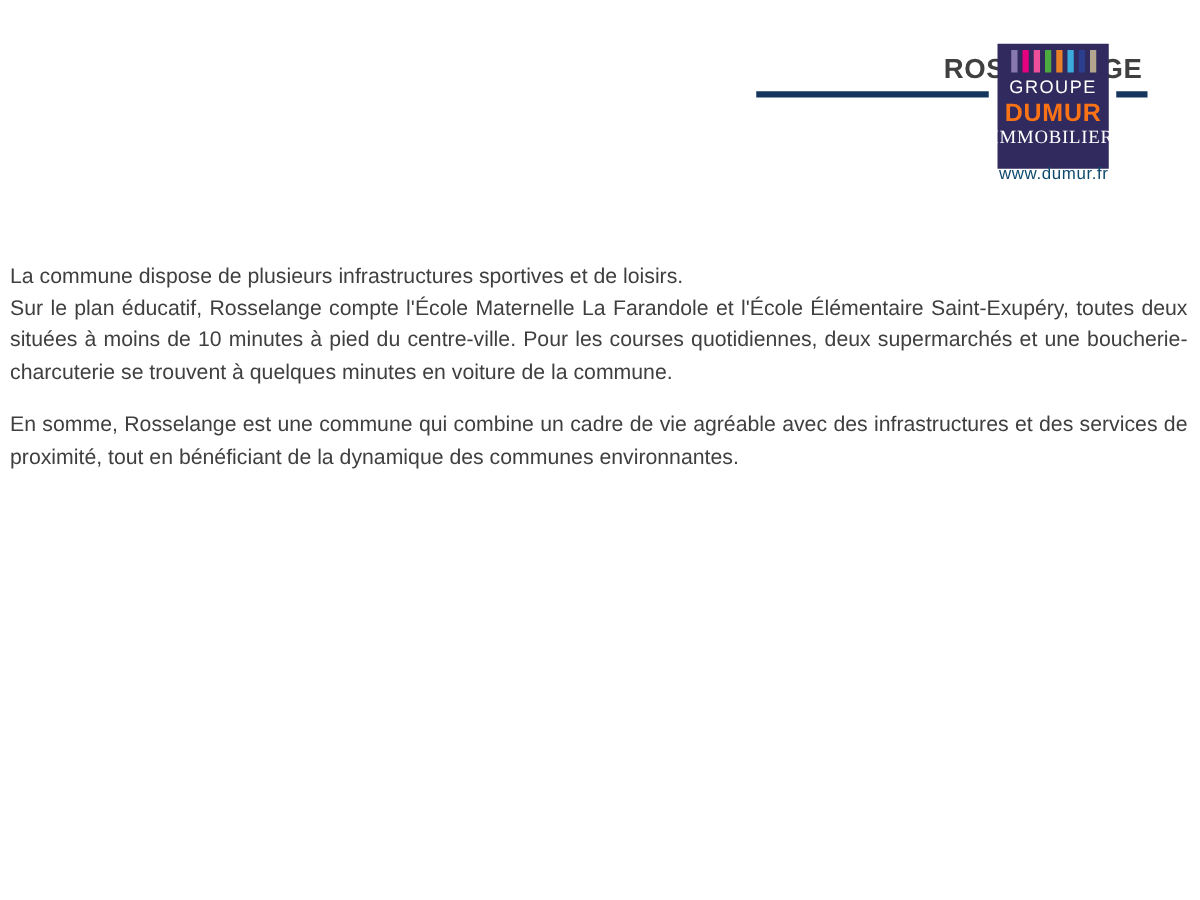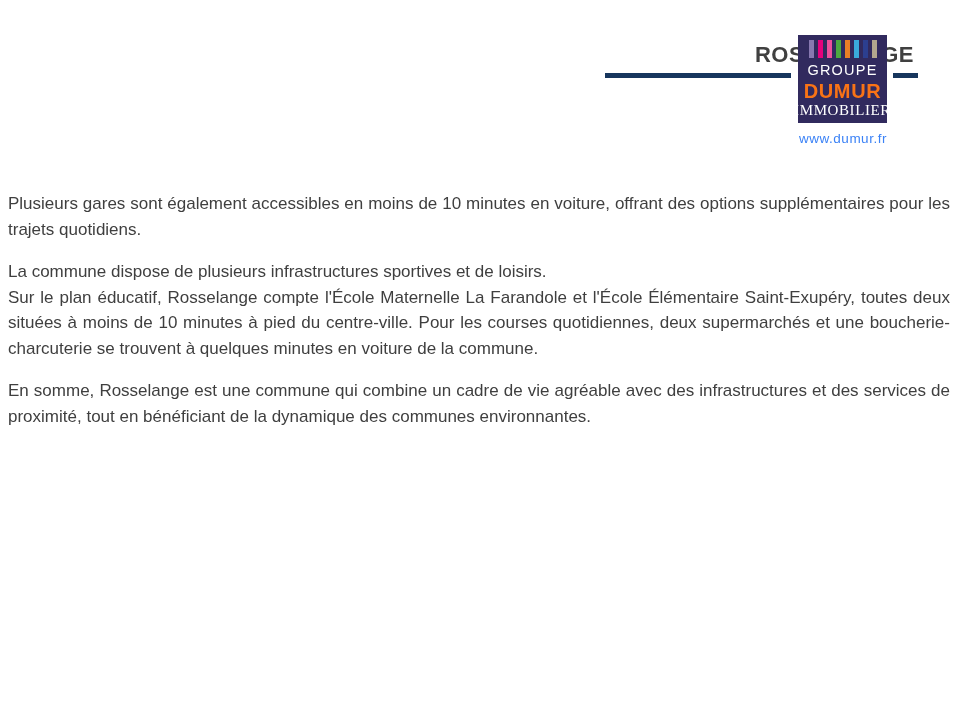--- a/index.html
+++ b/index.html
@@ -20,33 +20,33 @@
     color: #404040;
   }
 
   
   .rule { position: absolute; top: 73px; height: 5px; background: #17365d; }
   .rule-left  { left: 605px; width: 186px; }
   .rule-right { left: 893px; width: 25px; }
 
   
   .logo {
-    position: absolute; left: 798px; top: 35px; width: 89px; height: 88px;
+    position: absolute; left: 798px; top: 35px; width: 89px; height: 100px;
     background: #312a5e;
     display: flex; flex-direction: column; align-items: center;
     padding-top: 5px;
   }
   .logo-bars { display: flex; gap: 4px; height: 18px; margin-bottom: 3px; }
   .logo-bars span { display: block; width: 5px; height: 18px; }
   .logo-groupe     { color: #ffffff; font-size: 14.5px; font-weight: 400; letter-spacing: 1.2px; line-height: 19px; }
   .logo-dumur      { color: #f97316; font-size: 20px;   font-weight: 700; letter-spacing: 0.6px; line-height: 22px; }
   .logo-immobilier { color: #ffffff; font-size: 15px;   font-weight: 400; letter-spacing: 0.6px; line-height: 16px; font-family: Liberation Serif, serif; }
   .logo-site {
     position: absolute; left: 783px; top: 131px; width: 120px;
-    text-align: center; color: #3b82f6; font-size: 13.5px; letter-spacing: 0.5px;
+    text-align: center; color: #0c4a6e; font-size: 13.5px; letter-spacing: 0.5px;
   }
 
   
   .content {
     position: absolute; left: 8px; top: 191px; width: 942px;
     color: #3f3f3f; font-size: 17px; line-height: 25.5px;
     text-align: justify;
   }
   .content p { margin: 0; }
   .content p.gap { margin-top: 17px; }
@@ -72,19 +72,18 @@
         <span style="background: rgb(44, 63, 143);"></span>
         <span style="background: rgb(178, 167, 142);"></span>
       </div>
     <div class="logo-groupe">GROUPE</div>
     <div class="logo-dumur">DUMUR</div>
     <div class="logo-immobilier">IMMOBILIER</div>
   </div>
   <div class="logo-site">www.dumur.fr</div>
 
   <div class="content">
-    <p>Plusieurs gares sont également accessibles en moins de 10 minutes en voiture, offrant des options supplémentaires pour les trajets quotidiens.</p>
     <p class="gap">La commune dispose de plusieurs infrastructures sportives et de loisirs.</p>
     <p>Sur le plan éducatif, Rosselange compte l'École Maternelle La Farandole et l'École Élémentaire Saint-Exupéry, toutes deux situées à moins de 10 minutes à pied du centre-ville. Pour les courses quotidiennes, deux supermarchés et une boucherie-charcuterie se trouvent à quelques minutes en voiture de la commune.</p>
     <p class="gap">En somme, Rosselange est une commune qui combine un cadre de vie agréable avec des infrastructures et des services de proximité, tout en bénéficiant de la dynamique des communes environnantes.</p>
   </div>
 
 </div>
 
 </body></html>

